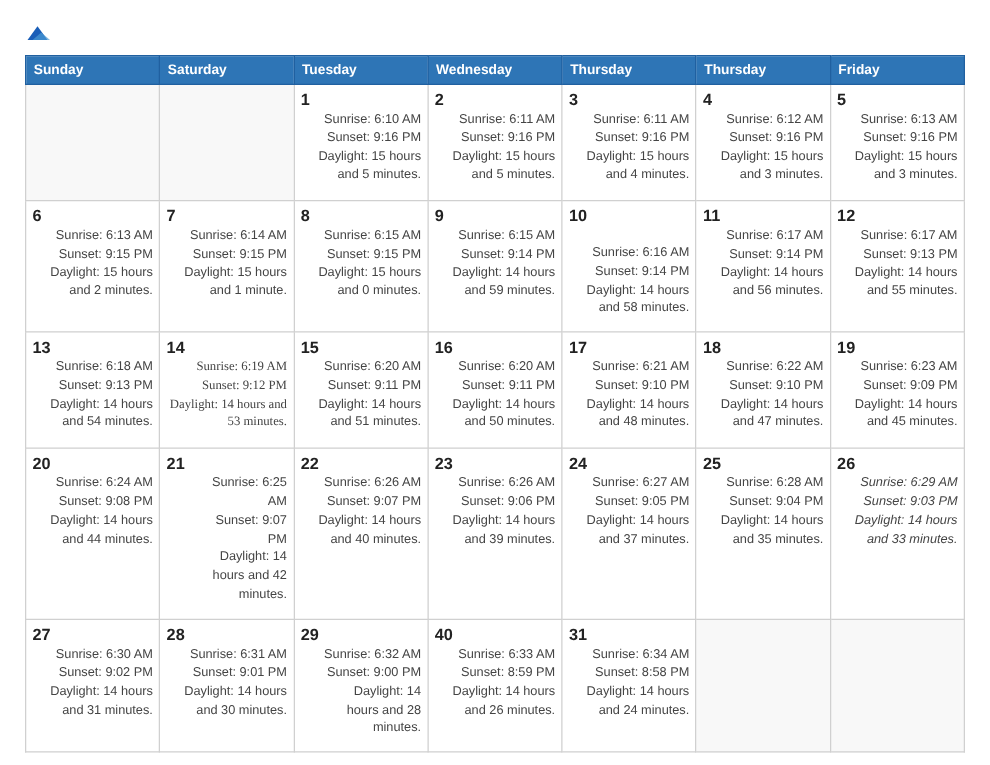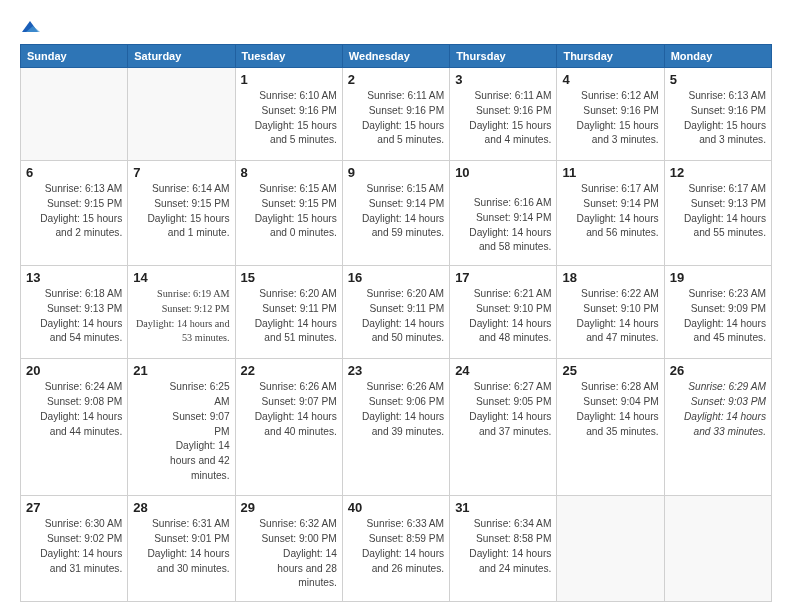--- a/index.html
+++ b/index.html
@@ -113,21 +113,21 @@
 
   <table class="calendar">
     <thead>
       <tr id="thead-row">
           <th>Sunday</th>
           <th>Saturday</th>
           <th>Tuesday</th>
           <th>Wednesday</th>
           <th>Thursday</th>
           <th>Thursday</th>
-          <th>Monday</th>
+          <th>Friday</th>
         </tr>
     </thead>
     <tbody id="calendar-body">
         <tr>
           <td class="empty"></td>
           <td class="empty"></td>
           <td>
             <span class="day-num">1</span>
             <div class="day-info" style="white-space: pre-line;">Sunrise: 6:10 AM
 Sunset: 9:16 PM

